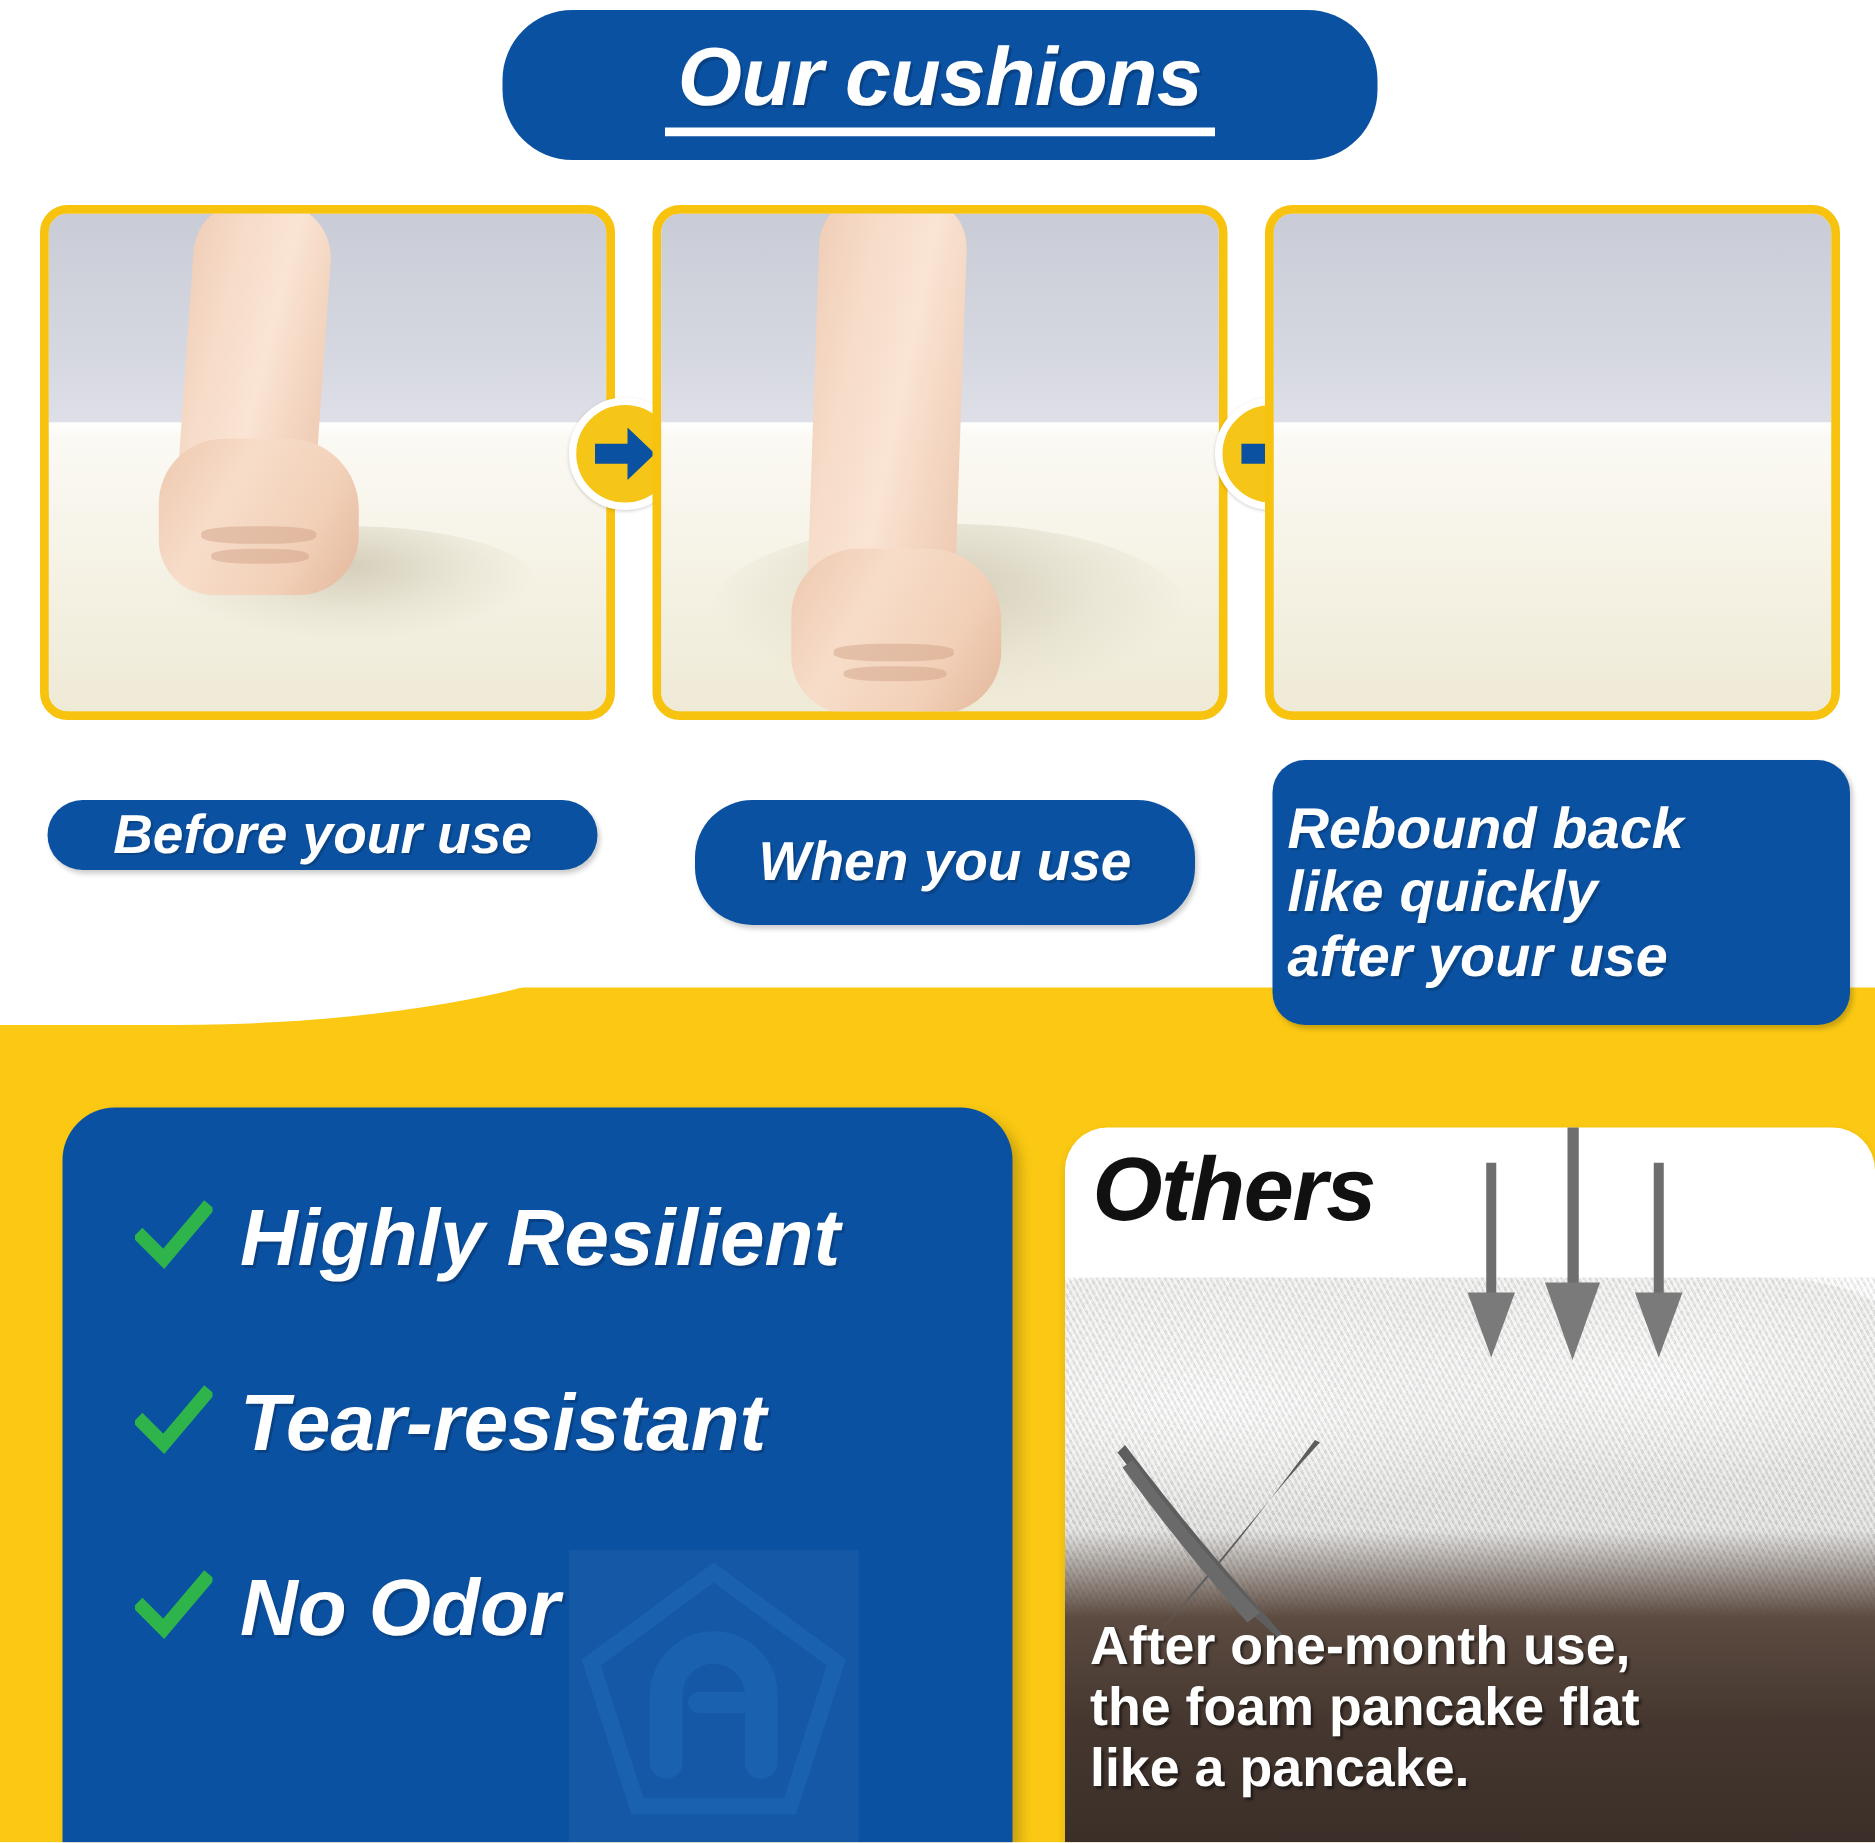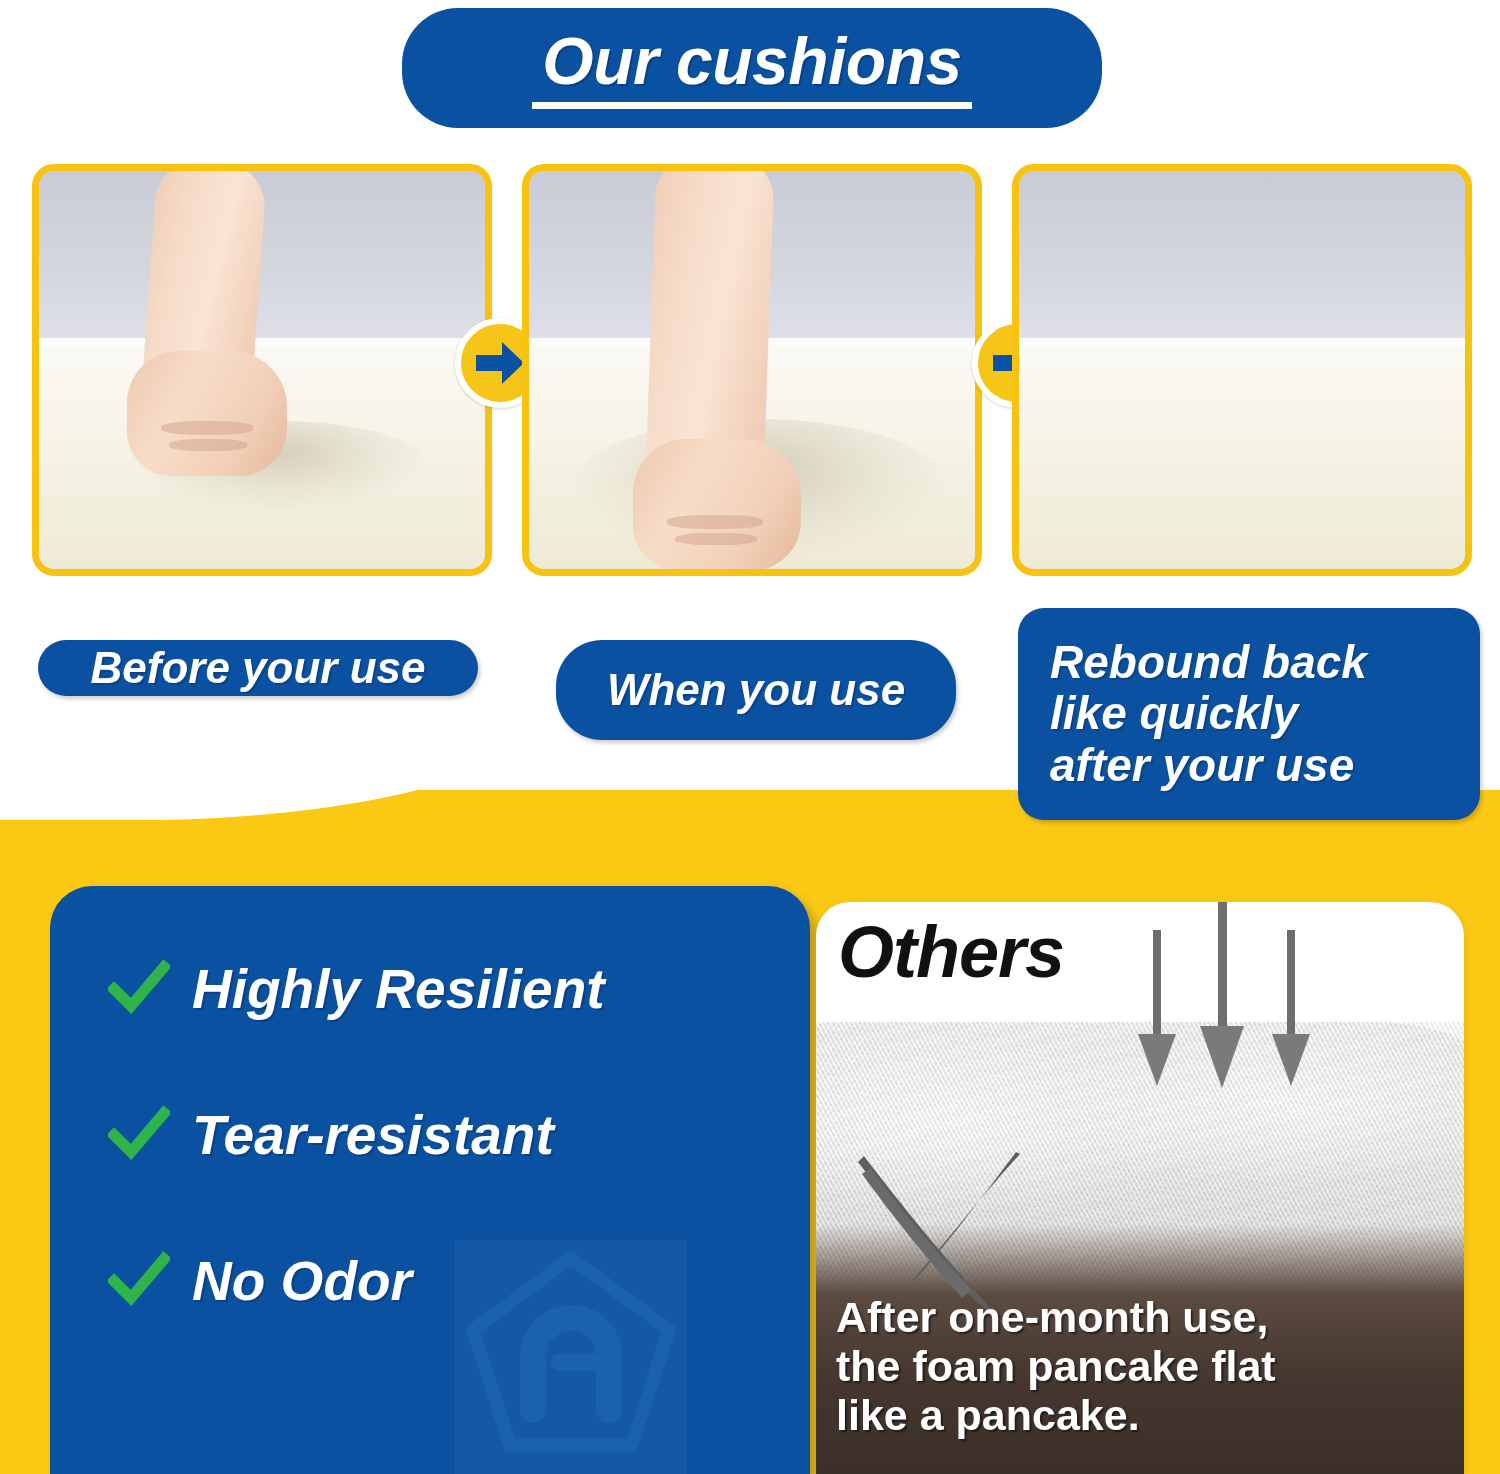--- a/index.html
+++ b/index.html
@@ -46,39 +46,39 @@
   .a1{left:455px;top:318px;} .a2{left:972px;top:318px;}
 
   
   .step-pill{position:absolute;background:#0B51A1;border-radius:46px;display:flex;align-items:center;
              justify-content:center;box-shadow:2px 3px 4px rgba(0,0,0,.20);}
   .step-pill span{color:#fff;font-weight:bold;font-style:italic;font-size:44px;line-height:1;
                   text-shadow:2px 2px 0 rgba(0,0,0,.16);white-space:nowrap;}
   .s1{left:38px;top:640px;width:440px;height:56px;}
   .s2{left:556px;top:640px;width:400px;height:100px;}
   .s3{left:1018px;top:608px;width:462px;height:212px;border-radius:26px;flex-direction:column;
-      align-items:flex-start;justify-content:center;padding-left:32px;box-sizing:border-box;}
+      align-items:flex-start;justify-content:center;padding-left:12px;box-sizing:border-box;}
   .s3 span{font-size:46px;line-height:1.12;}
 
   
   .feature-card{position:absolute;left:50px;top:886px;width:760px;height:588px;background:#0B51A1;
                 border-radius:42px 42px 0 0;box-shadow:6px 6px 10px rgba(0,0,0,.22);overflow:hidden;}
   .feat-list{position:absolute;left:58px;top:72px;}
   .feat-row{display:flex;align-items:center;margin-bottom:84px;}
   .check{width:62px;height:62px;flex:0 0 62px;position:relative;margin-right:22px;}
-  .feat-label{color:#ffffff;font-size:55px;font-weight:bold;font-style:italic;line-height:1;
+  .feat-label{color:#ffffff;font-size:64px;font-weight:bold;font-style:italic;line-height:1;
               text-shadow:2px 2px 0 rgba(0,0,0,.18);white-space:nowrap;}
 
   
   .watermark{position:absolute;left:455px;top:1240px;width:232px;height:234px;
              background:rgba(255,255,255,.045);}
   .wm-inner{position:absolute;left:0;top:0;width:100%;height:100%;opacity:.55;}
 
   
-  .others-card{position:absolute;left:816px;top:902px;width:648px;height:572px;background:#ffffff;
+  .others-card{position:absolute;left:852px;top:902px;width:648px;height:572px;background:#ffffff;
                border-radius:34px 34px 0 0;overflow:hidden;box-shadow:0 4px 8px rgba(0,0,0,.12);}
   .fiber{position:absolute;left:-20px;top:120px;width:700px;height:330px;
          background:
            radial-gradient(ellipse 60% 40% at 20% 30%, rgba(255,255,255,.9), rgba(255,255,255,0) 70%),
            radial-gradient(ellipse 50% 35% at 70% 25%, rgba(255,255,255,.85), rgba(255,255,255,0) 70%),
            linear-gradient(180deg,#efefed 0%,#e4e4e2 38%,#d4d4d2 70%,#b9b8b5 100%);
          border-radius:40px 120px 0 0/30px 60px 0 0;}
   .fiber-tex{position:absolute;inset:0;opacity:.5;
     background-image:
       repeating-linear-gradient(62deg, rgba(255,255,255,.75) 0 2px, rgba(160,160,158,.28) 2px 4px),

